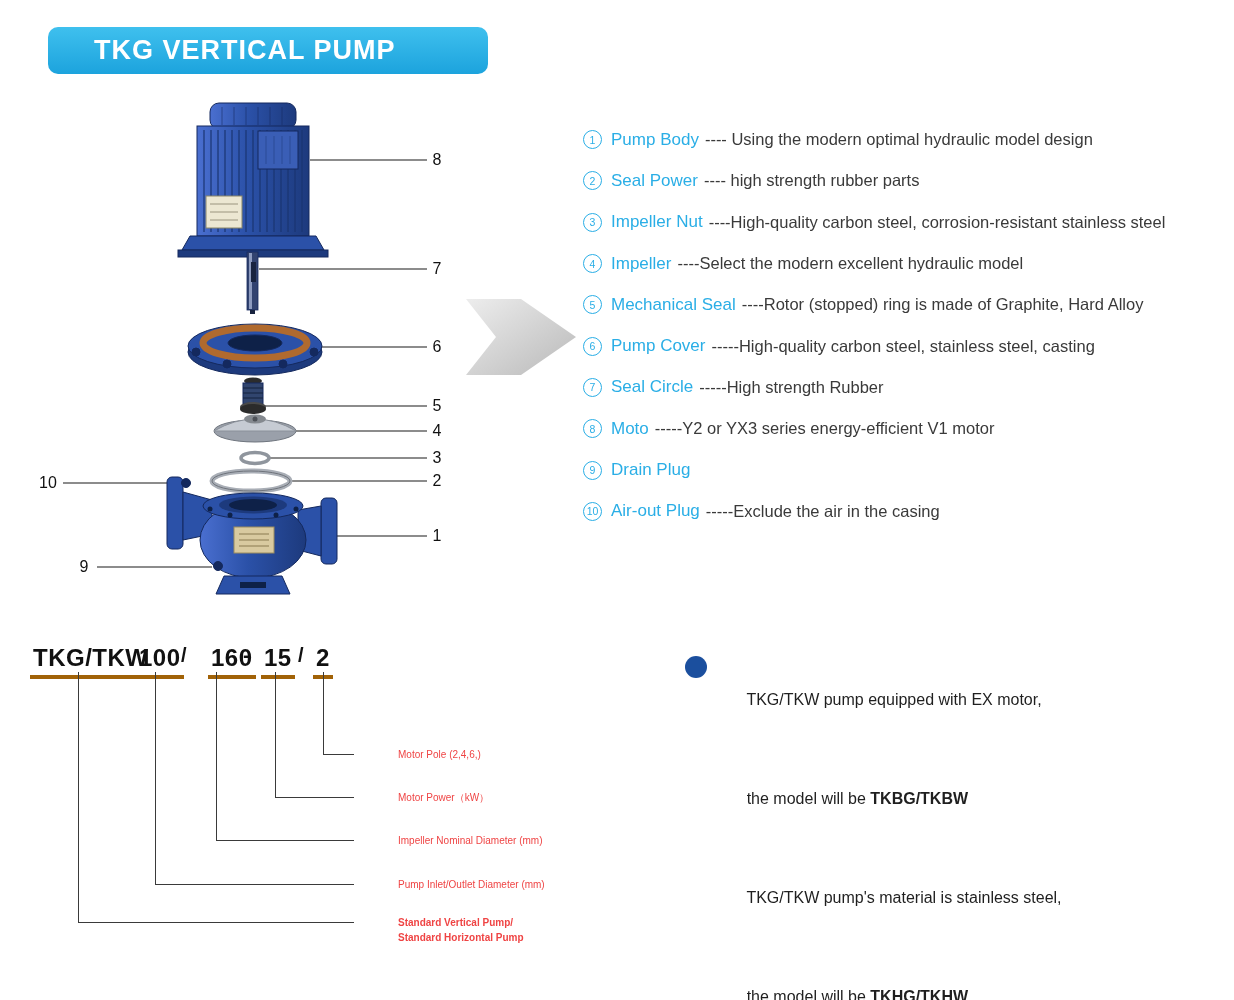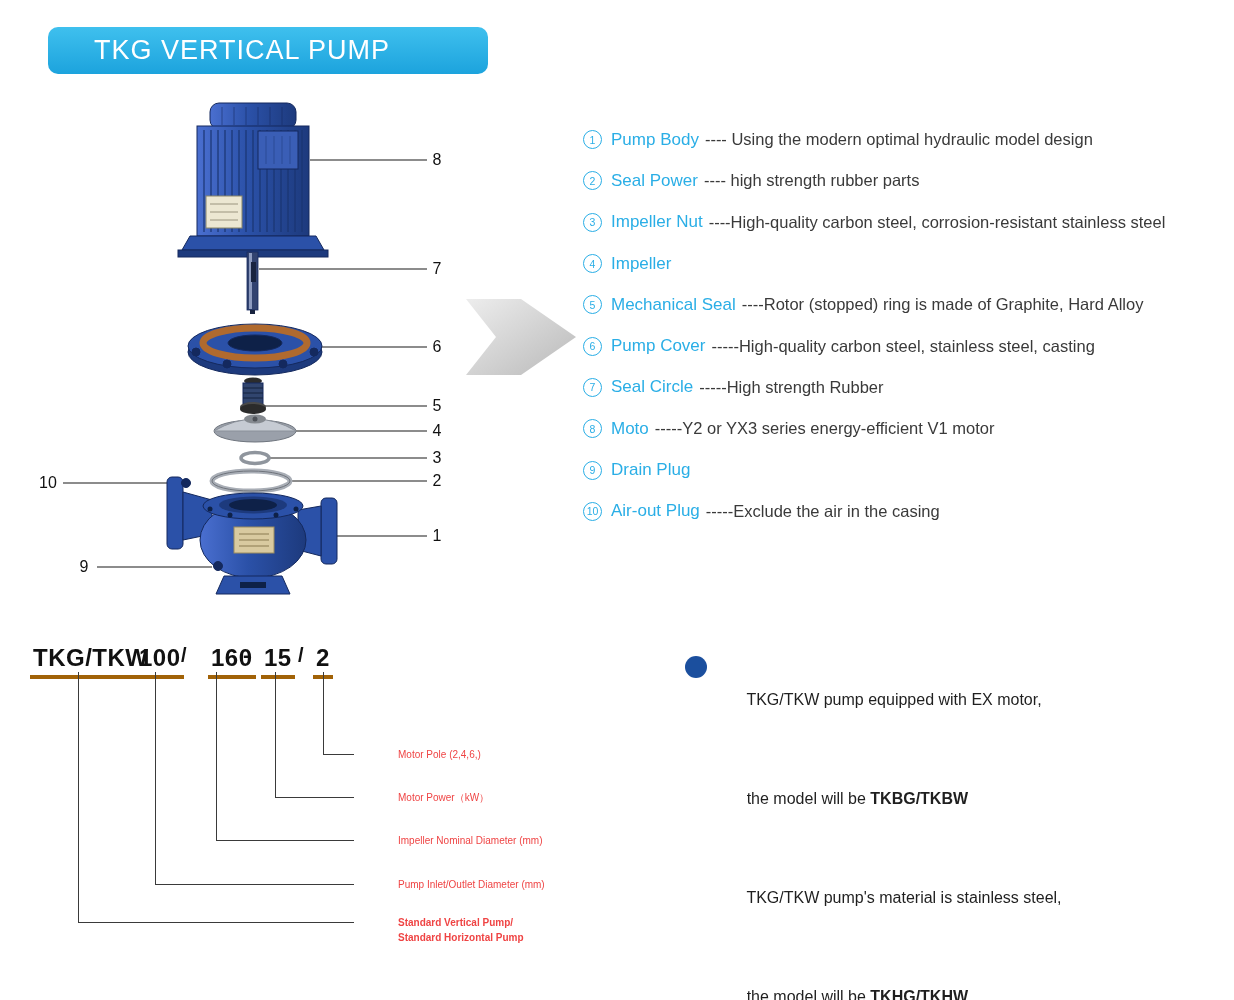--- a/index.html
+++ b/index.html
@@ -3,21 +3,21 @@
 <meta charset="utf-8">
 <style>
   html,body{margin:0;padding:0;background:#fff;}
   .page{position:relative;width:1234px;height:1000px;background:#fff;overflow:hidden;
         font-family:"Liberation Sans",sans-serif;color:#1f1f1f;}
 
   
   .banner{position:absolute;left:48px;top:27px;width:440px;height:47px;
           background:linear-gradient(180deg,#3fc0ee,#1ca3dd);border-radius:10px;
           display:flex;align-items:center;}
-  .banner span{color:#fff;font-size:27px;font-weight:400;letter-spacing:1px;padding-left:46px;}
+  .banner span{color:#fff;font-size:27px;font-weight:700;letter-spacing:1px;padding-left:46px;}
 
   
   .pump-svg{position:absolute;left:0;top:0;}
 
   
   .callout-num{position:absolute;width:24px;text-align:center;font-size:16px;color:#111;}
 
   
   .parts{position:absolute;left:583px;top:119px;width:651px;}
   .part-row{height:41.3px;display:flex;align-items:center;}
@@ -218,20 +218,21 @@
       <span class="pdesc">---- high strength rubber parts</span>
     </div>
     <div class="part-row">
       <span class="pnum">3</span>
       <span class="pname">Impeller Nut</span>
       <span class="pdesc">----High-quality carbon steel, corrosion-resistant stainless steel</span>
     </div>
     <div class="part-row">
       <span class="pnum">4</span>
       <span class="pname">Impeller</span>
+      <span class="pdesc">----Select the modern excellent hydraulic model</span>
     </div>
     <div class="part-row">
       <span class="pnum">5</span>
       <span class="pname">Mechanical Seal</span>
       <span class="pdesc">----Rotor (stopped) ring is made of Graphite, Hard Alloy</span>
     </div>
     <div class="part-row">
       <span class="pnum">6</span>
       <span class="pname">Pump Cover</span>
       <span class="pdesc">-----High-quality carbon steel, stainless steel, casting</span>

